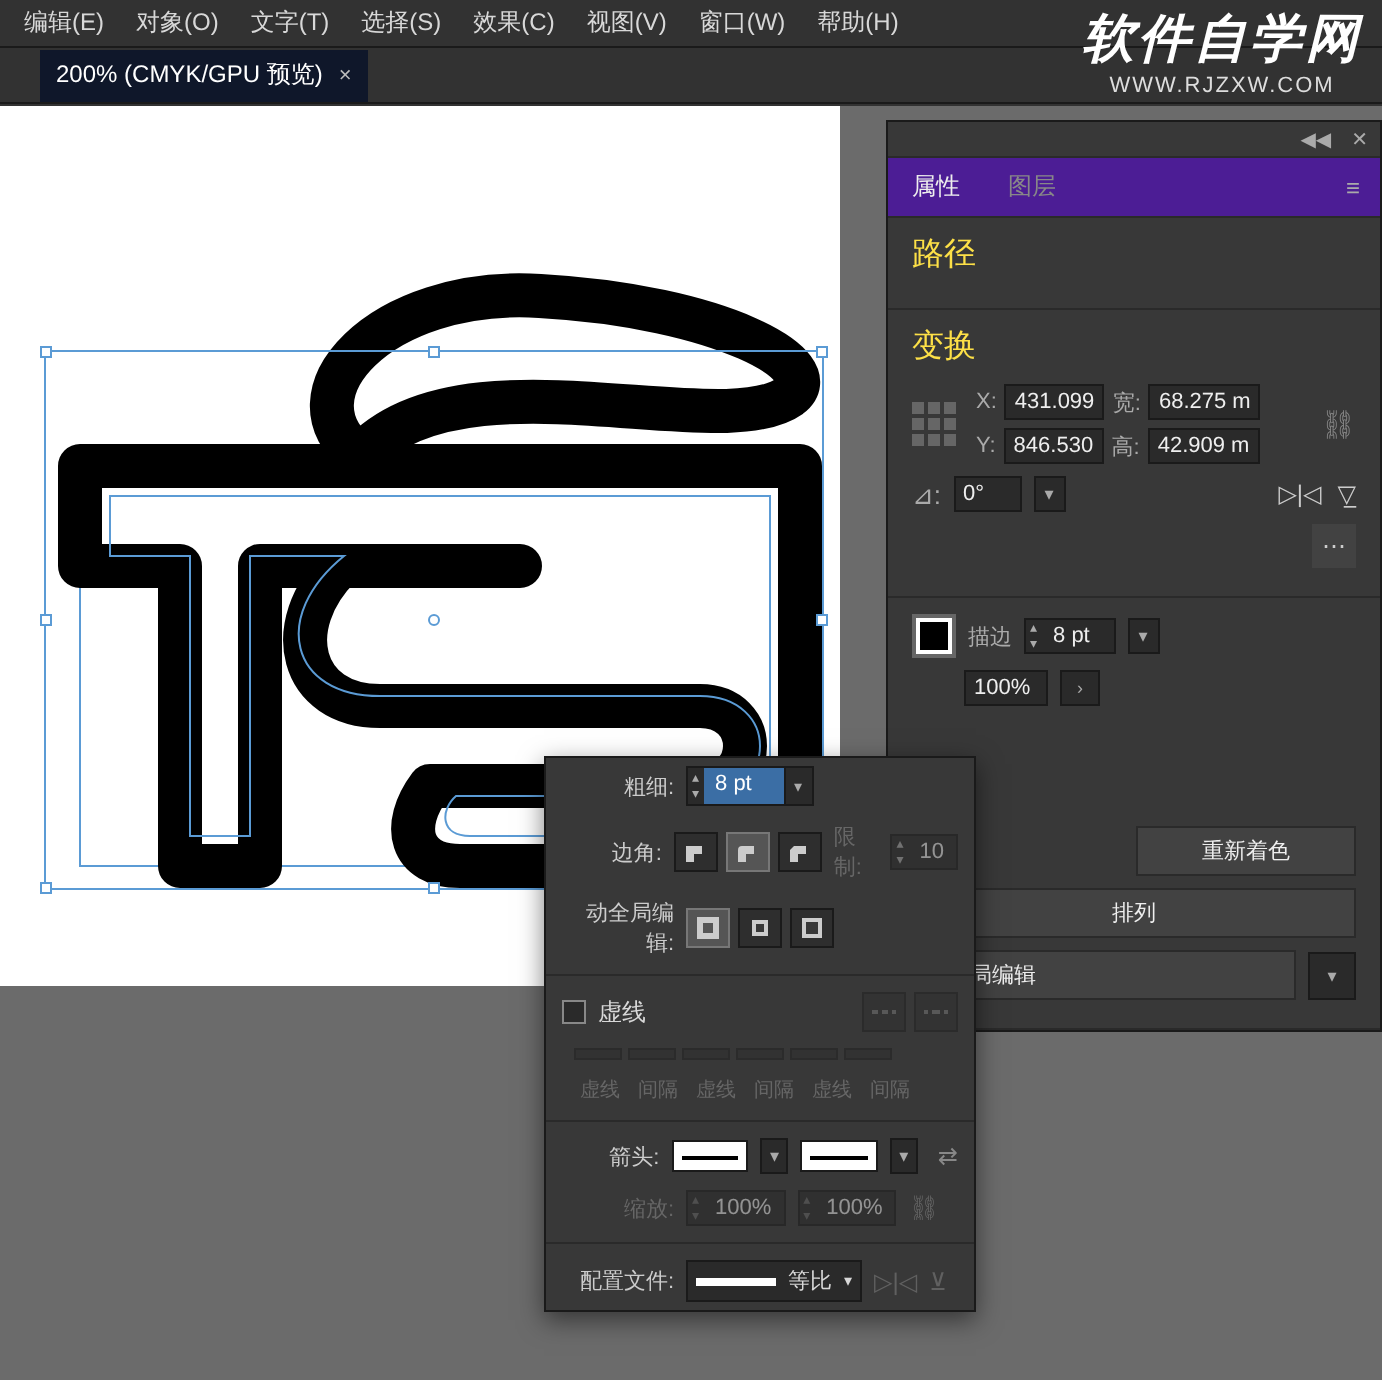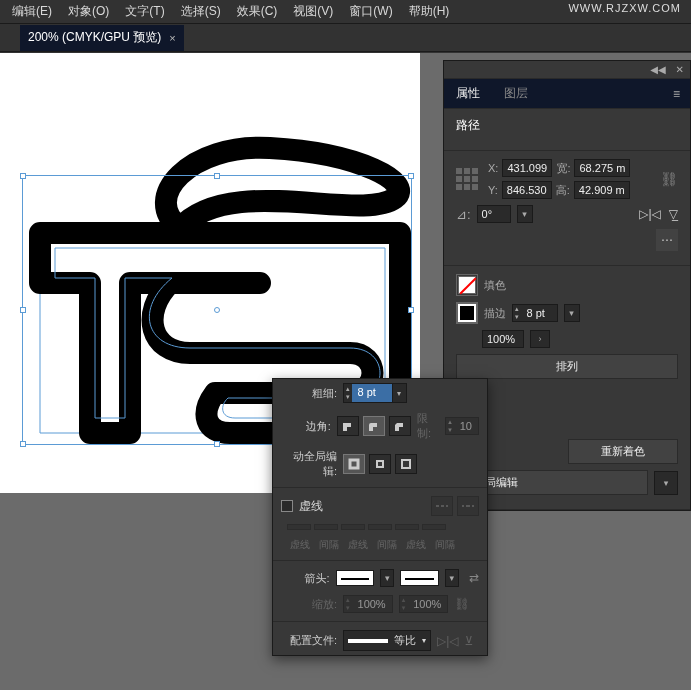--- a/index.html
+++ b/index.html
@@ -17,26 +17,26 @@
 .selection-box { position: absolute; top: 122px; left: 22px; width: 390px; height: 270px; border: 1px solid #5b9bd5; }
 .handle { position: absolute; width: 6px; height: 6px; background: #fff; border: 1px solid #5b9bd5; }
 .handle.tl { top: -3px; left: -3px; } .handle.tm { top: -3px; left: 50%; margin-left: -3px; }
 .handle.tr { top: -3px; right: -3px; } .handle.ml { top: 50%; left: -3px; margin-top: -3px; }
 .handle.mr { top: 50%; right: -3px; margin-top: -3px; } .handle.bl { bottom: -3px; left: -3px; }
 .handle.bm { bottom: -3px; left: 50%; margin-left: -3px; } .handle.br { bottom: -3px; right: -3px; }
 .center-mark { position: absolute; top: 50%; left: 50%; width: 6px; height: 6px; border: 1px solid #5b9bd5; border-radius: 50%; transform: translate(-50%,-50%); }
 .properties-panel { position: absolute; top: 60px; right: 0px; width: 248px; background: #383838; border: 1px solid #1a1a1a; z-index: 50; }
 .panel-header { height: 18px; background: #383838; border-bottom: 1px solid #2a2a2a; display: flex; justify-content: flex-end; padding: 0 6px; align-items: center; gap: 10px; }
 .panel-header span { font-size: 10px; color: #aaa; }
-.panel-tabs { display: flex; background: #0f172a; height: 30px; border-bottom: 1px solid #2a2a2a; align-items: center; }
+.panel-tabs { display: flex; background: #4c1d95; height: 30px; border-bottom: 1px solid #2a2a2a; align-items: center; }
 .panel-tab { padding: 0 12px; height: 30px; display: flex; align-items: center; color: #888; cursor: default; }
 .panel-tab.active { color: #eee; }
 .panel-menu { margin-left: auto; padding: 0 10px; color: #aaa; }
 .sect { padding: 8px 12px; border-bottom: 1px solid #2a2a2a; }
-.sect-title { color: #ffffff; font-size: 12px; margin-bottom: 8px; }
+.sect-title { color: #fde047; font-size: 16px; margin-bottom: 8px; }
 .row { display: flex; align-items: center; gap: 6px; margin-bottom: 6px; }
 .lbl { color: #aaa; font-size: 11px; }
 .val-box { background: #2a2a2a; border: 1px solid #1a1a1a; padding: 2px 4px; color: #eee; font-size: 11px; min-width: 50px; }
 .grid-ref { display: grid; grid-template-columns: repeat(3, 6px); grid-template-rows: repeat(3, 6px); gap: 2px; }
 .grid-ref span { background: #666; }
 .swatch-none { width: 18px; height: 18px; background: #fff; position: relative; border: 1px solid #666; }
 .swatch-none::after { content: ""; position: absolute; top: -2px; left: 8px; width: 2px; height: 22px; background: red; transform: rotate(45deg); }
 .swatch-black { width: 18px; height: 18px; background: #000; border: 2px solid #fff; outline: 1px solid #666; }
 .stepper { display: flex; background: #2a2a2a; border: 1px solid #1a1a1a; align-items: center; }
 .stepper .arrows { display: flex; flex-direction: column; font-size: 7px; padding: 0 2px; color: #aaa; }
@@ -69,20 +69,21 @@
   <span>对象(O)</span>
   <span>文字(T)</span>
   <span>选择(S)</span>
   <span>效果(C)</span>
   <span>视图(V)</span>
   <span>窗口(W)</span>
   <span>帮助(H)</span>
 </div>
 
 <div class="watermark">
+  <div class="big">软件自学网</div>
   <div class="small">WWW.RJZXW.COM</div>
 </div>
 
 <div class="tabbar">
   <div class="doc-tab">
     <span>200% (CMYK/GPU 预览)</span>
     <span class="x">×</span>
   </div>
 </div>
 
@@ -119,20 +120,21 @@
   </div>
   <div class="panel-tabs">
     <div class="panel-tab active">属性</div>
     <div class="panel-tab">图层</div>
     <div class="panel-menu">≡</div>
   </div>
   <div class="sect">
     <div class="sect-title">路径</div>
   </div>
   <div class="sect">
+    <div class="sect-title">变换</div>
     <div class="row">
       <div class="grid-ref">
         <span></span>
           <span></span>
           <span></span>
           <span></span>
           <span></span>
           <span></span>
           <span></span>
           <span></span>
@@ -163,53 +165,47 @@
         <span style="color:#ccc;">▽̲</span>
       </div>
     </div>
     <div class="row">
         <div style="margin-left:auto;">
           <div class="dots-btn">⋯</div>
         </div>
       </div>
   </div>
   <div class="sect">
-    <div class="row">
-      <div style="border:1px solid #666;padding:1px;">
-          <div class="swatch-none"></div>
-        </div>
-      <span class="lbl">填色</span>
-    </div>
     <div class="row">
       <div style="border:1px solid #666;padding:1px;">
           <div class="swatch-black"></div>
         </div>
       <span class="lbl">描边</span>
       <div class="stepper">
         <div class="arrows">
             <span>▴</span>
             <span>▾</span>
           </div>
         <div class="sv">8 pt</div>
       </div>
       <div class="caret-btn">▾</div>
     </div>
     <div class="row">
       <div style="width:20px;"></div>
       <div class="val-box" style="min-width:42px;">100%</div>
       <div class="caret-btn" style="width:20px;">›</div>
     </div>
-    <div class="row">
-        <div class="wide-btn">排列</div>
-      </div>
     <div class="row" style="margin-top:60px;">
       <div class="dots-btn">⋯</div>
       <div style="flex:1"></div>
       <div class="wide-btn" style="flex:0 0 110px;">重新着色</div>
     </div>
+    <div class="row">
+        <div class="wide-btn">排列</div>
+      </div>
     <div class="row">
       <div class="wide-btn" style="text-align:left;padding-left:6px;">动全局编辑</div>
       <div class="caret-btn" style="width:24px;height:24px;">▾</div>
     </div>
   </div>
 </div>
 
 <div class="stroke-panel">
   <div class="sp-row">
     <div class="rlbl">粗细:</div>

